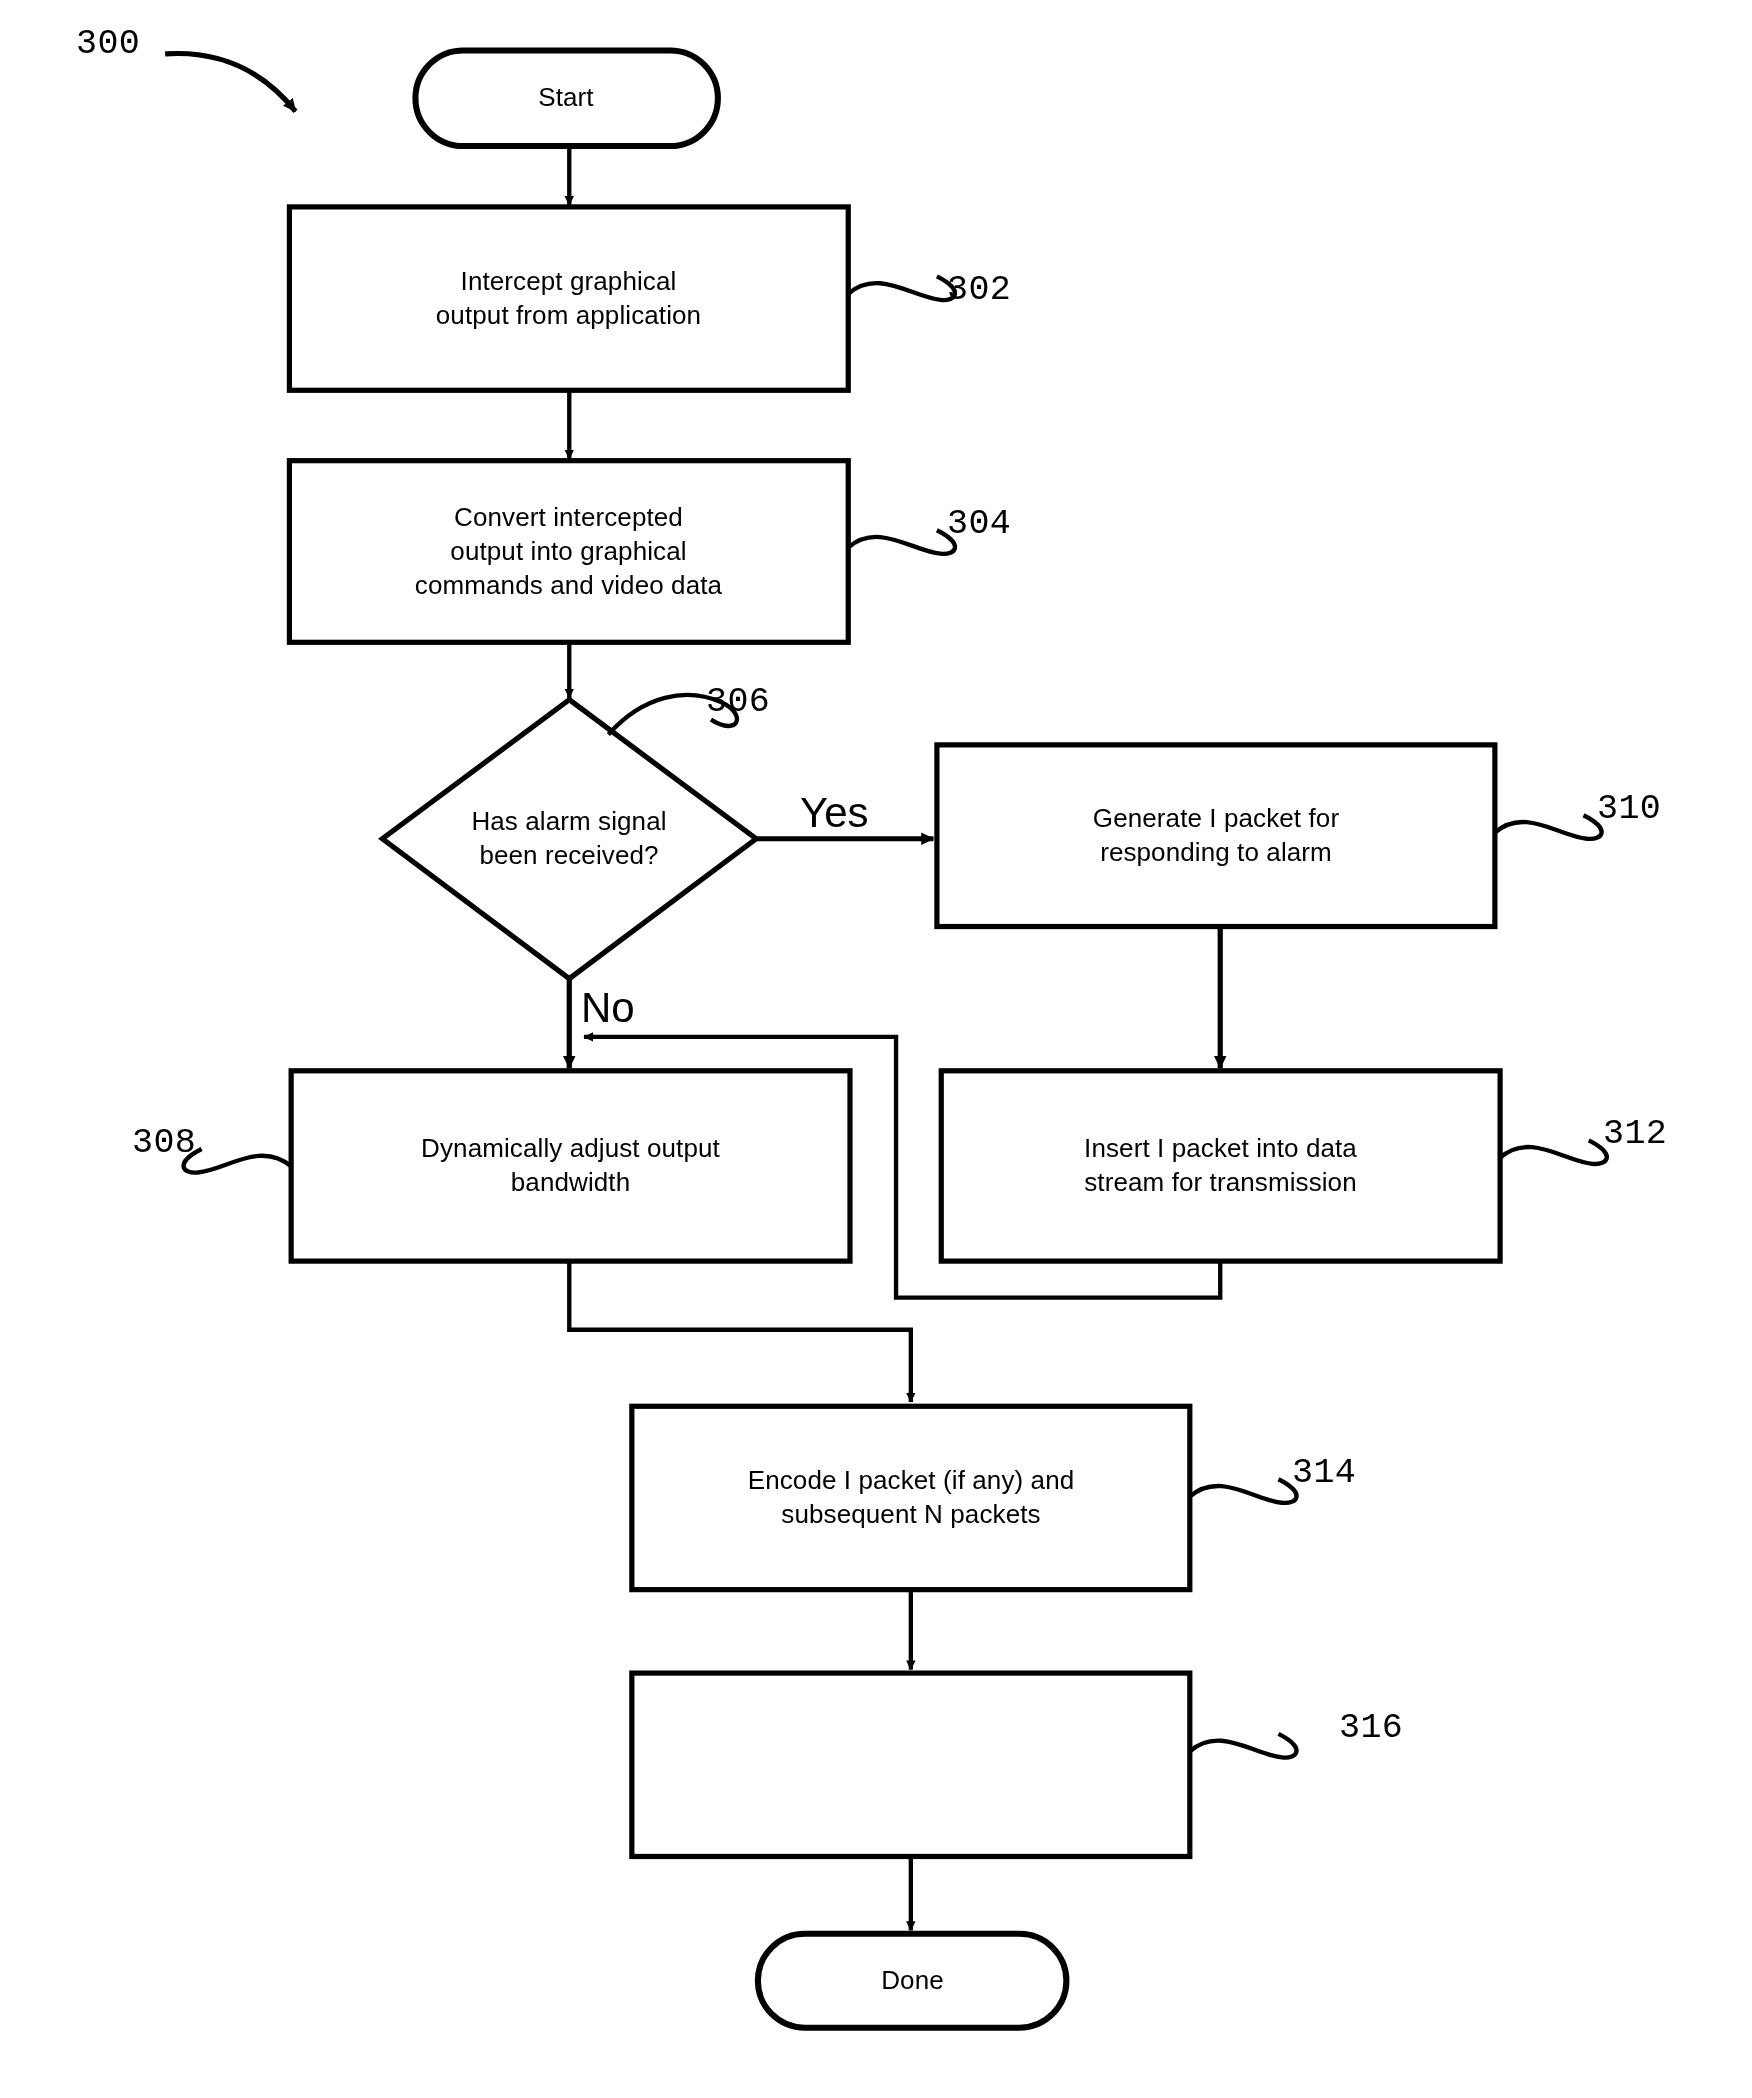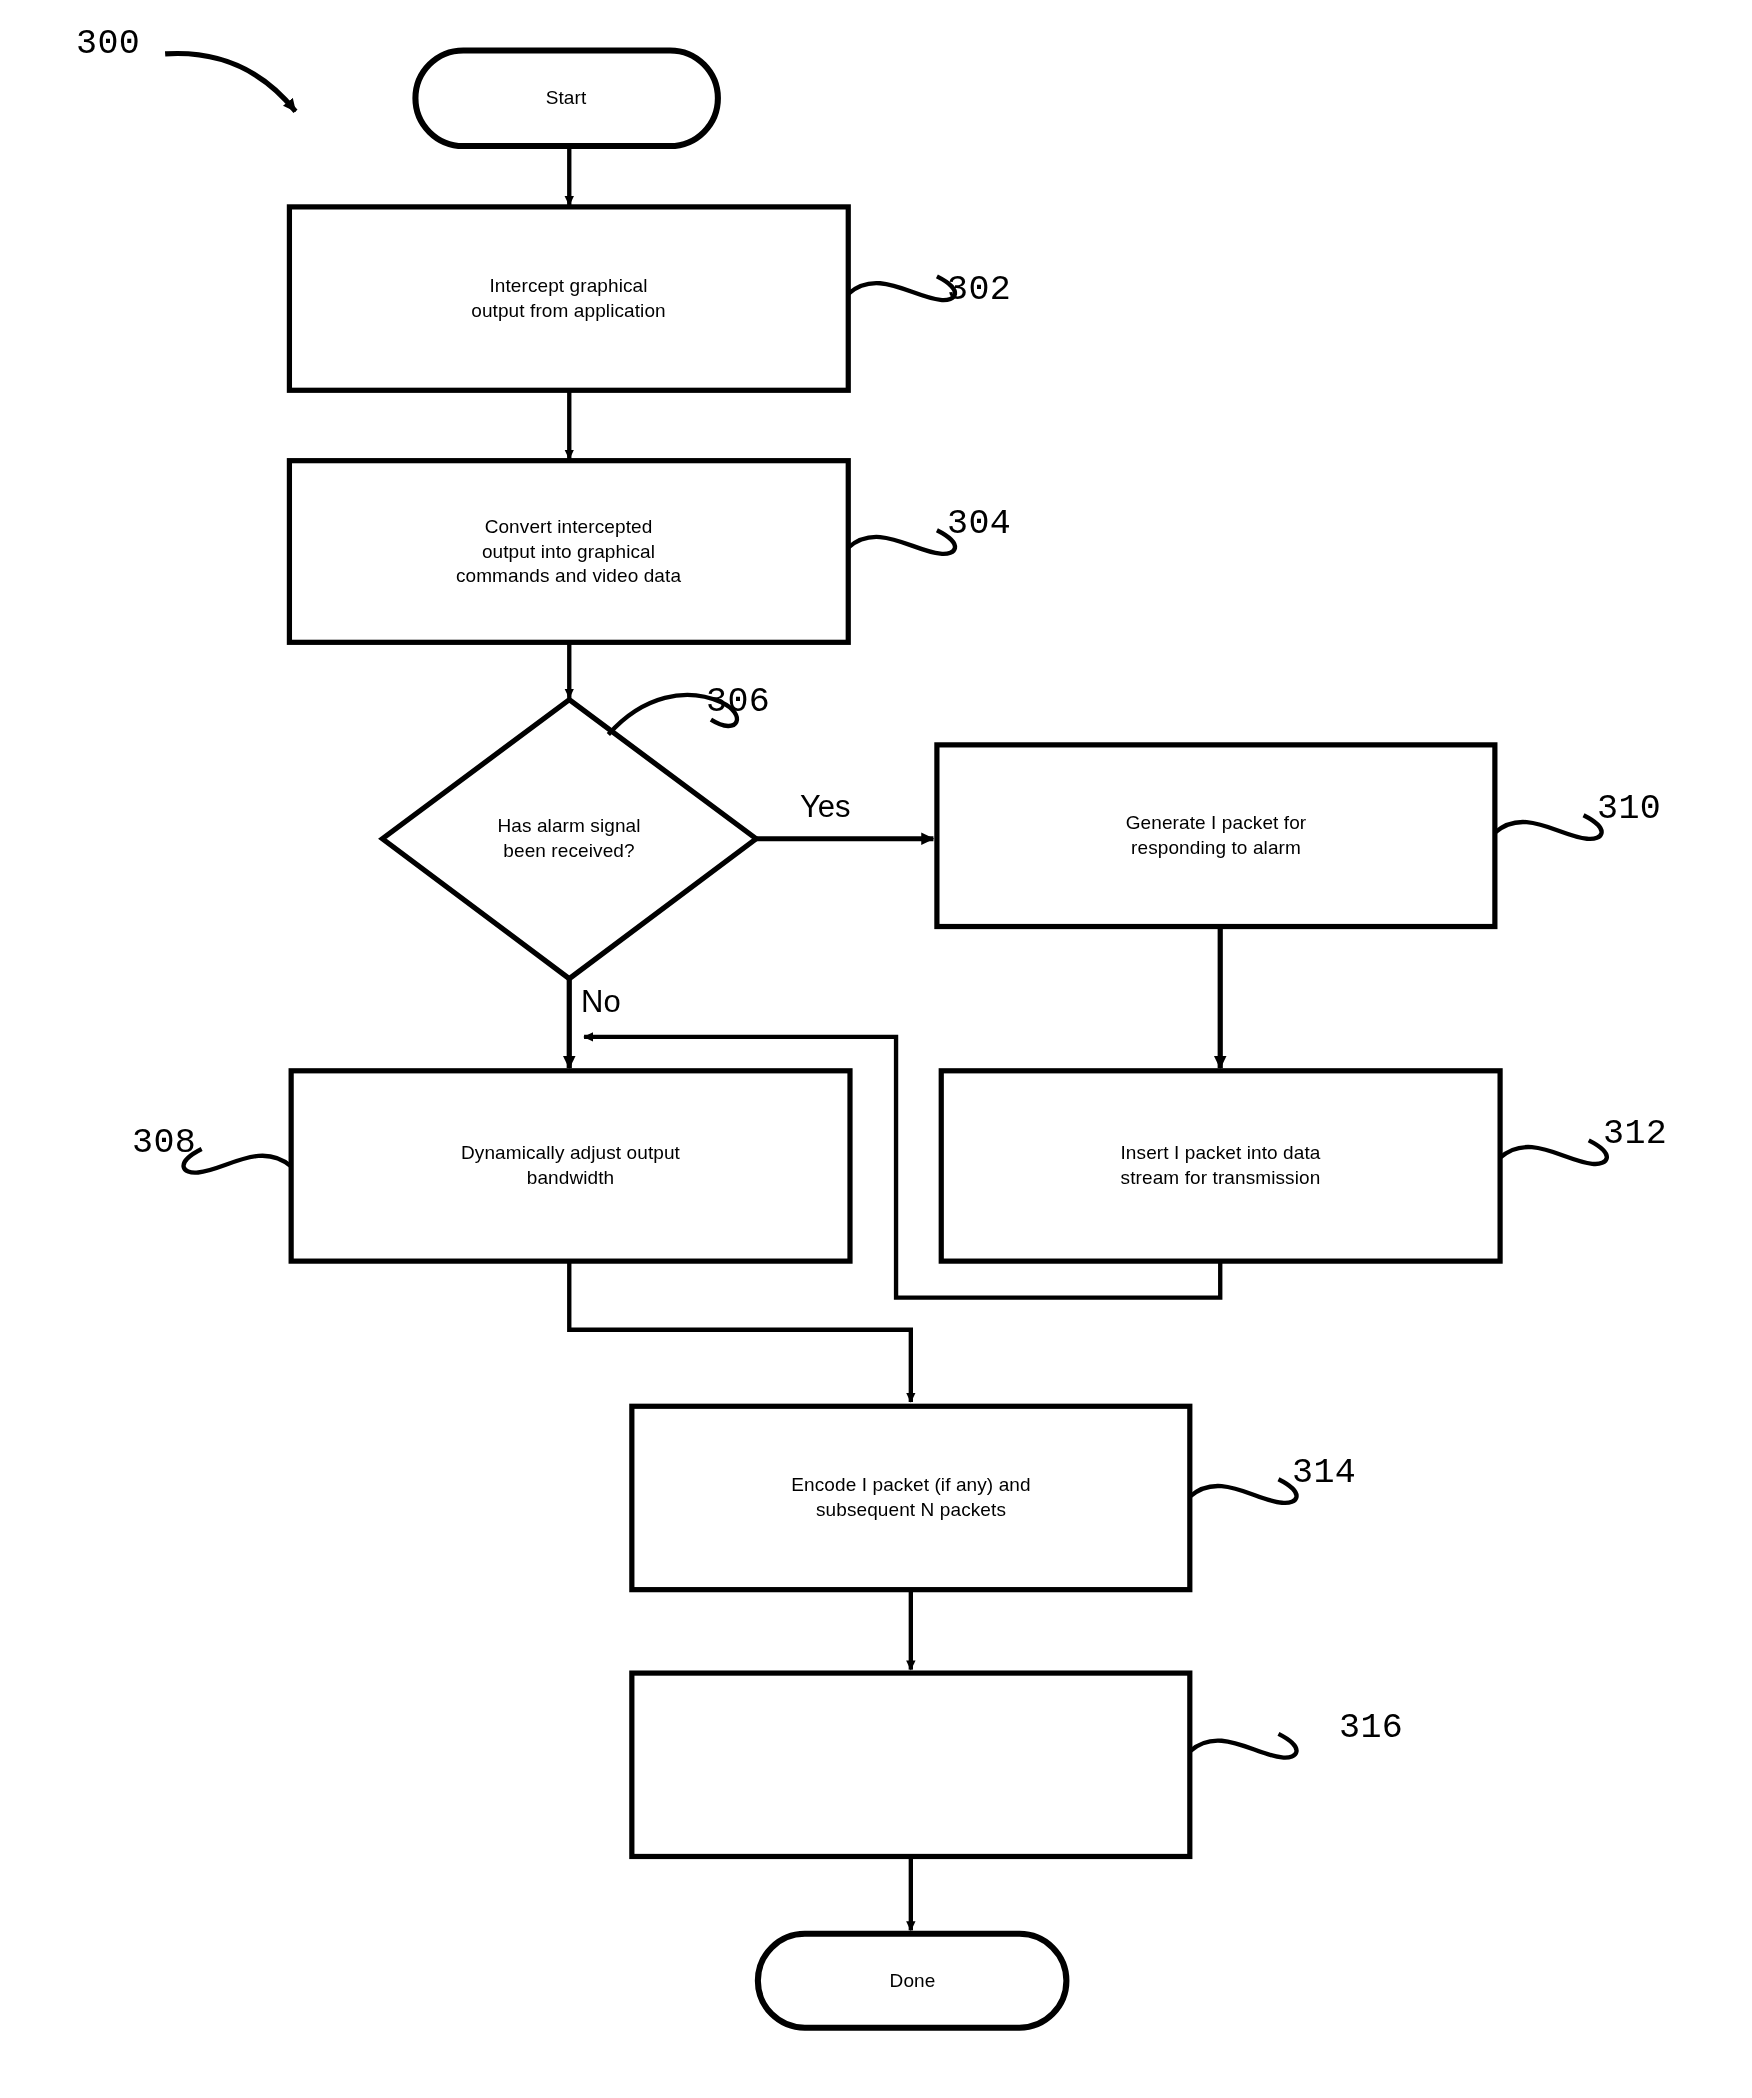--- a/index.html
+++ b/index.html
@@ -24,38 +24,38 @@
     width: 1753px;
     height: 2099px;
   }
   .node-text {
     position: absolute;
     display: flex;
     align-items: center;
     justify-content: center;
     text-align: center;
     font-family: "Liberation Sans", sans-serif;
-    font-size: 19px;
+    font-size: 26px;
     line-height: 1.30;
     color: #000000;
     letter-spacing: 0.1px;
     pointer-events: none;
     white-space: pre-line;
   }
   .ref-label {
     position: absolute;
     font-family: Liberation Mono, monospace;
     font-size: 35px;
     color: #000000;
     letter-spacing: 0.4px;
   }
   .edge-label {
     position: absolute;
     font-family: "Liberation Sans", sans-serif;
-    font-size: 31px;
+    font-size: 42px;
     color: #000000;
   }
   .hit {
     position: absolute;
     background: transparent;
   }
 </style>
 </head>
 <body>
 

